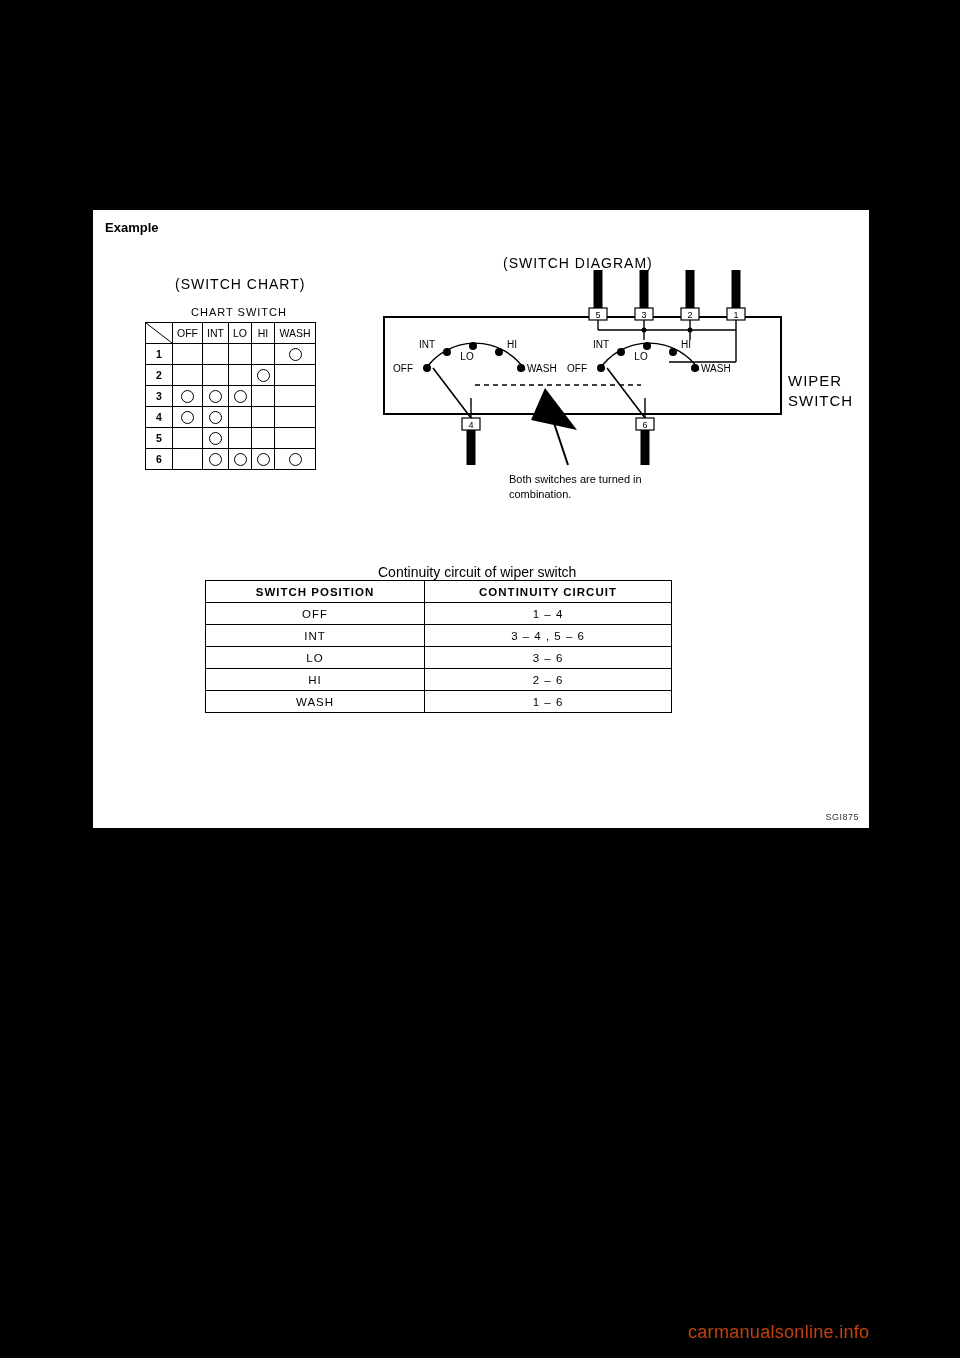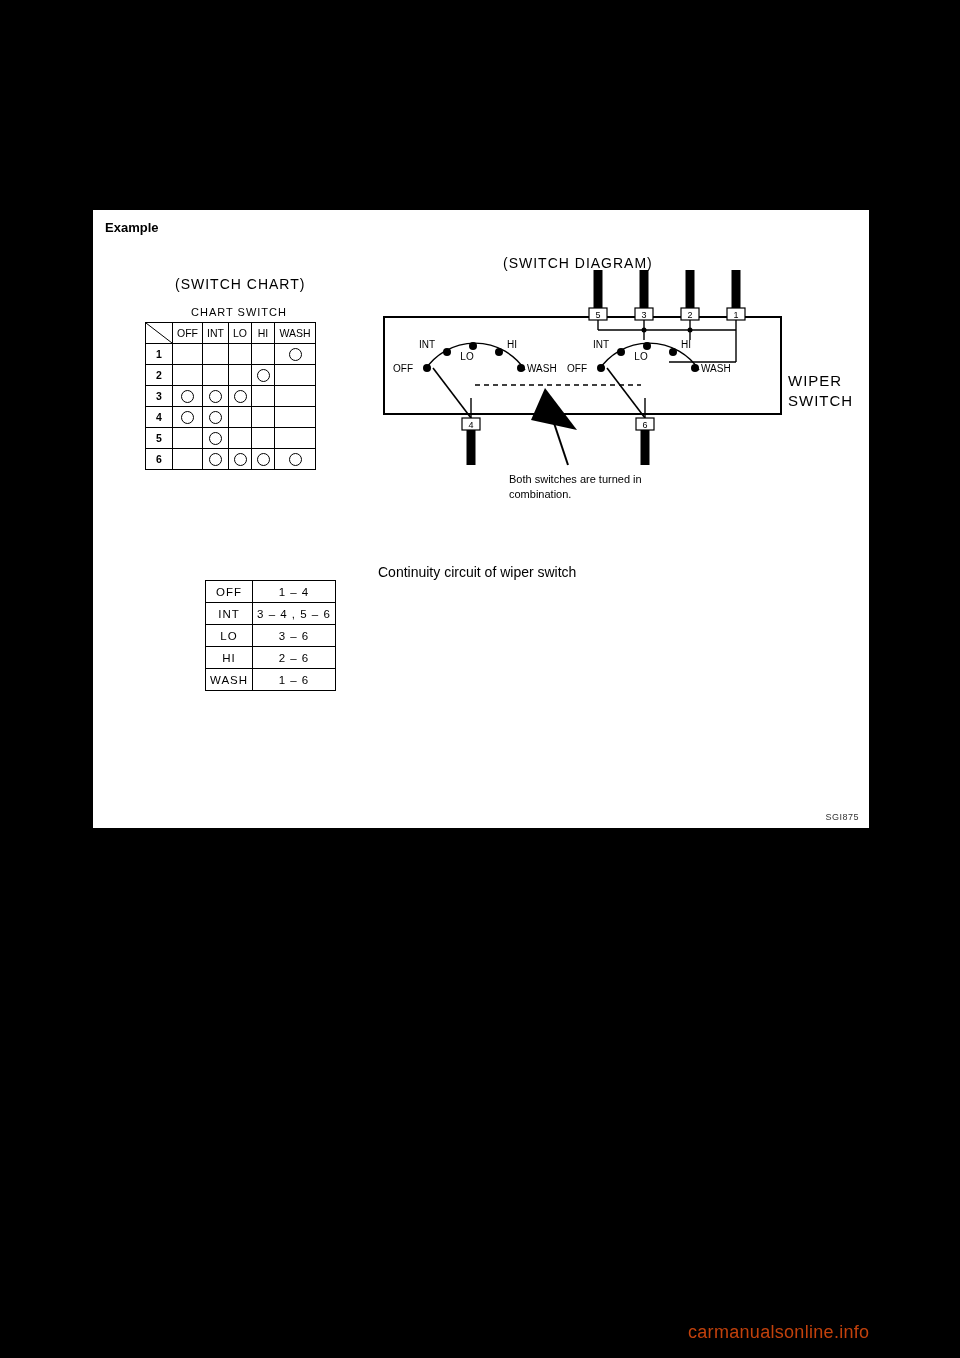--- a/index.html
+++ b/index.html
@@ -317,20 +317,24 @@
   </div>
 
   <div class="combination-note">
     <span>Both switches are turned in</span><br>
     <span>combination.</span>
   </div>
 
   <div class="cont-caption">Continuity circuit of wiper switch</div>
   <table class="cont-table">
     <tbody>
+        <tr>
+      <th class="c1">SWITCH POSITION</th>
+      <th class="c2">CONTINUITY CIRCUIT</th>
+    </tr>
     <tr>
           <td>OFF</td>
           <td>1 – 4</td>
         </tr>
     <tr>
           <td>INT</td>
           <td>3 – 4 , 5 – 6</td>
         </tr>
     <tr>
           <td>LO</td>

